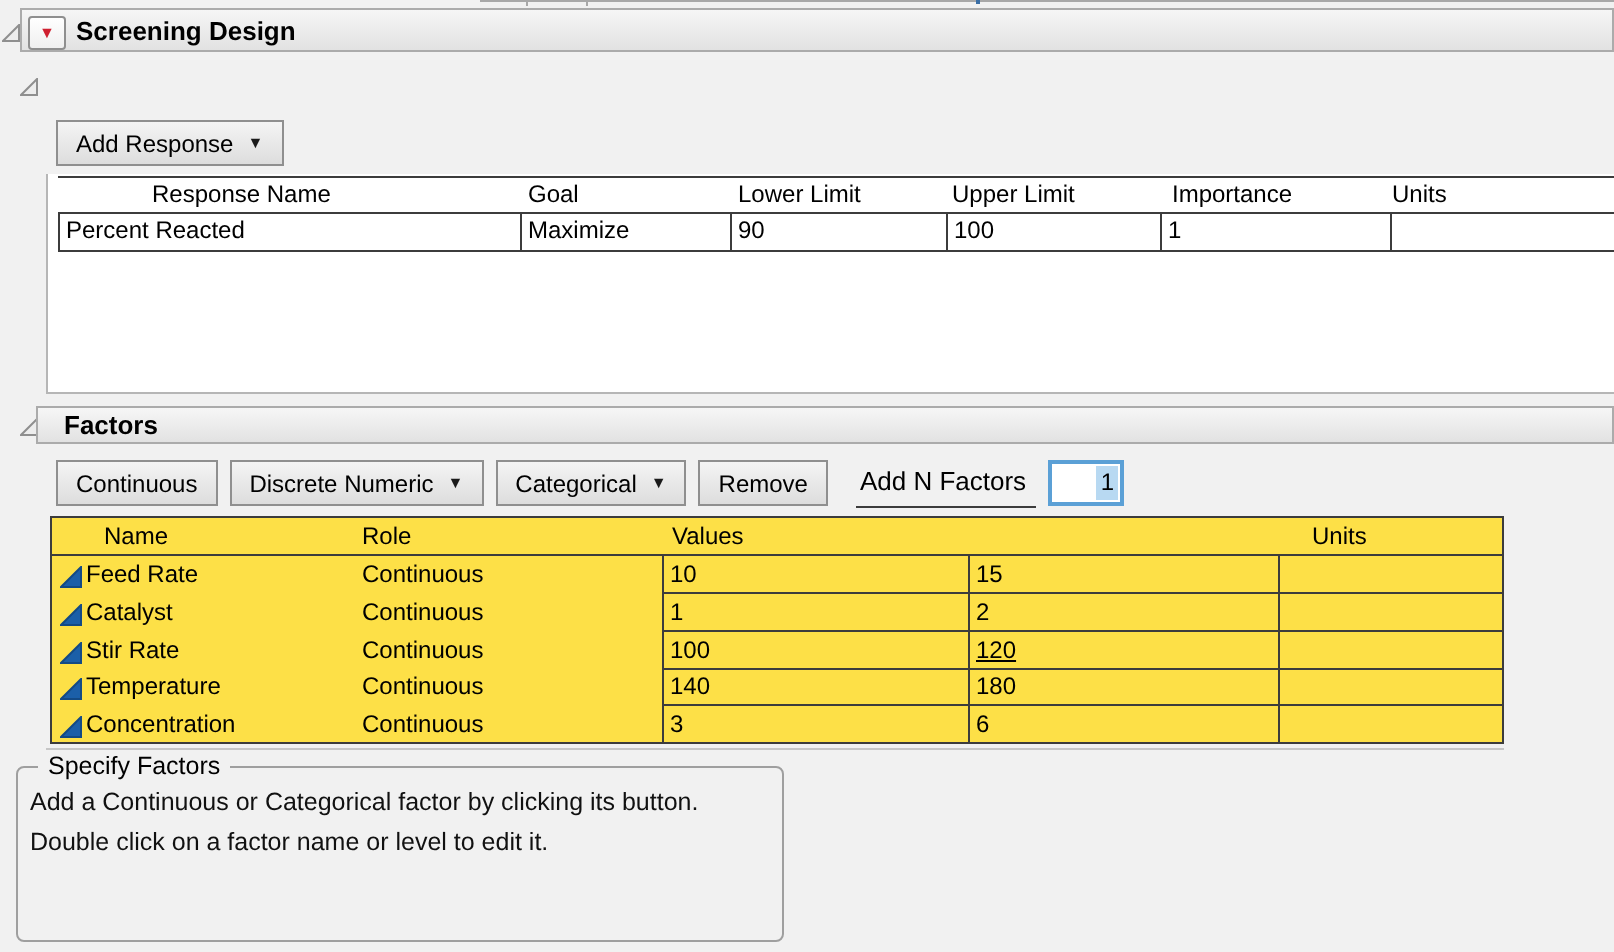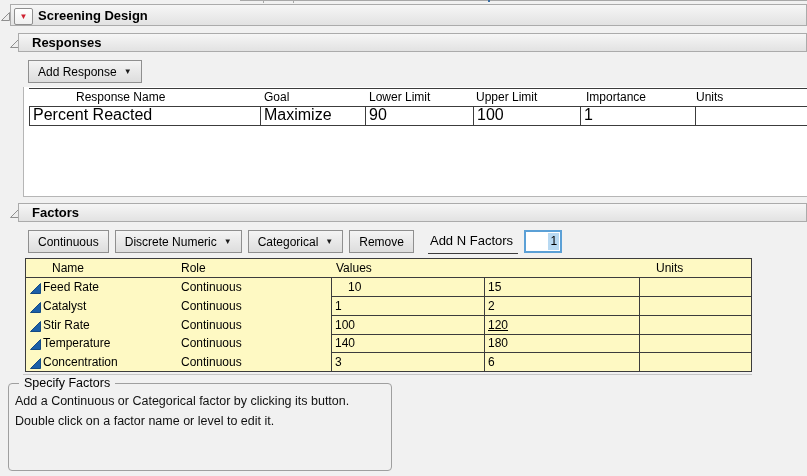--- a/index.html
+++ b/index.html
@@ -15,23 +15,23 @@
        padding:0 9px;font-family:"Liberation Sans",sans-serif;font-size:12px;color:#000;
        display:inline-flex;align-items:center;gap:7px;box-sizing:border-box;cursor:default;white-space:nowrap;}
   .arrow{font-size:8px;line-height:1;color:#1a1a1a;}
   .hline{position:absolute;height:1px;background:#3c3c3c;}
   .vline{position:absolute;width:1px;background:#3c3c3c;}
   .hdr-label{position:absolute;height:17px;line-height:17px;font-size:12px;white-space:nowrap;}
   .container{position:absolute;box-sizing:border-box;background:#ffffff;
              border-left:1px solid #b6b6b6;border-bottom:1px solid #b6b6b6;}
   .resp-row{position:absolute;display:flex;background:#fff;border:1px solid #3c3c3c;border-right:none;}
   .cell{box-sizing:border-box;padding-left:3px;border-left:1px solid #3c3c3c;overflow:hidden;
-        white-space:nowrap;font-size:16px;line-height:16px;}
+        white-space:nowrap;font-size:12px;line-height:16px;}
   .cell:first-child{border-left:none;}
-  .ftable{position:absolute;box-sizing:border-box;background:#fef9c3;border:1px solid #3c3c3c;}
+  .ftable{position:absolute;box-sizing:border-box;background:#fde047;border:1px solid #3c3c3c;}
   .frow{position:absolute;left:0;right:0;}
   .frow span{position:absolute;white-space:nowrap;font-size:12px;}
   .ficon{position:absolute;left:4px;}
   .addn-label{margin-left:8px;height:23px;line-height:22px;font-size:13px;white-space:nowrap;
               border-bottom:1px solid #3c3c3c;padding:0 5px 0 2px;}
   .addn-input{width:38px;height:23px;box-sizing:border-box;border:2px solid #5ba0d6;background:#fff;
               display:flex;justify-content:flex-end;align-items:center;padding:0 1px;}
   .addn-input span{background:#b8d9f2;line-height:17px;padding:0 2px;font-size:12px;}
   .group{position:absolute;box-sizing:border-box;border:1px solid #9f9f9f;border-radius:4px;}
   .group-title{position:absolute;top:-8px;left:10px;background:#f1f1f1;padding:0 5px;font-size:12.5px;white-space:nowrap;}
@@ -61,23 +61,20 @@
       <span>▼</span>
     </div>
     <span class="band-title abs" style="left:27px;top:0;height:22px;line-height:21px;">Screening Design</span>
   </div>
 
   <div class="abs" style="left:10px;top:37px;">
     <svg width="9" height="9">
         <polygon points="8.5,0.5 8.5,8.5 0.5,8.5" fill="#ededed" stroke="#8f8f8f"></polygon>
       </svg>
   </div>
-  <div class="band" style="left:18px;top:33px;width:789px;height:19px;">
-    <span class="band-title abs" style="left:13px;top:0;height:19px;line-height:18px;">Responses</span>
-  </div>
 
   <div class="btnrow" style="left:28px;top:60px;flex-direction:column;">
     <button class="btn">
       <span>Add Response</span>
       <span class="arrow">▼</span>
     </button>
     <button class="btn">
       <span>Remove</span>
     </button>
   </div>
@@ -145,21 +142,21 @@
     <div class="hline" style="left:305px;right:0;top:56px;"></div>
     <div class="hline" style="left:305px;right:0;top:75px;"></div>
     <div class="hline" style="left:305px;right:0;top:93px;"></div>
 
     <div class="frow" style="top:19px;height:18px;line-height:18px;">
       <span class="ficon" style="top:3px;"><svg width="11" height="11">
             <polygon points="10.5,0.5 10.5,10.5 0.5,10.5" fill="#1b5fa8" stroke="#134a85"></polygon>
           </svg></span>
       <span style="left:17px;">Feed Rate</span>
       <span style="left:155px;">Continuous</span>
-      <span style="left:322px;">10</span>
+      <span style="left:309px;">10</span>
       <span style="left:462px;">15</span>
       <span style="left:617px;"></span>
     </div>
     <div class="frow" style="top:38px;height:18px;line-height:18px;">
       <span class="ficon" style="top:3px;"><svg width="11" height="11">
             <polygon points="10.5,0.5 10.5,10.5 0.5,10.5" fill="#1b5fa8" stroke="#134a85"></polygon>
           </svg></span>
       <span style="left:17px;">Catalyst</span>
       <span style="left:155px;">Continuous</span>
       <span style="left:309px;">1</span>

